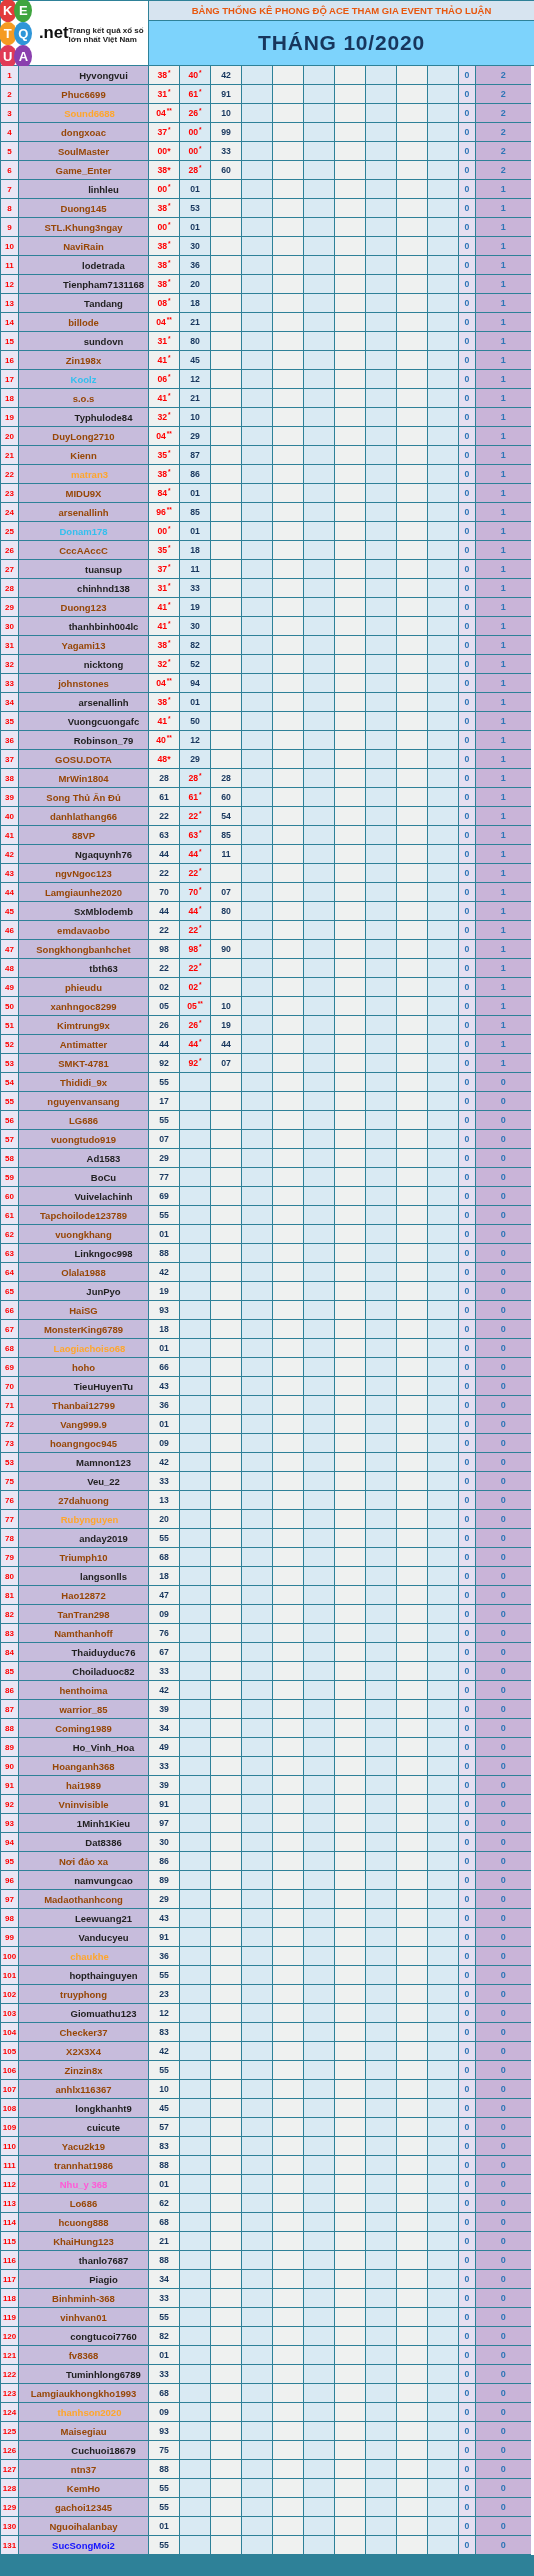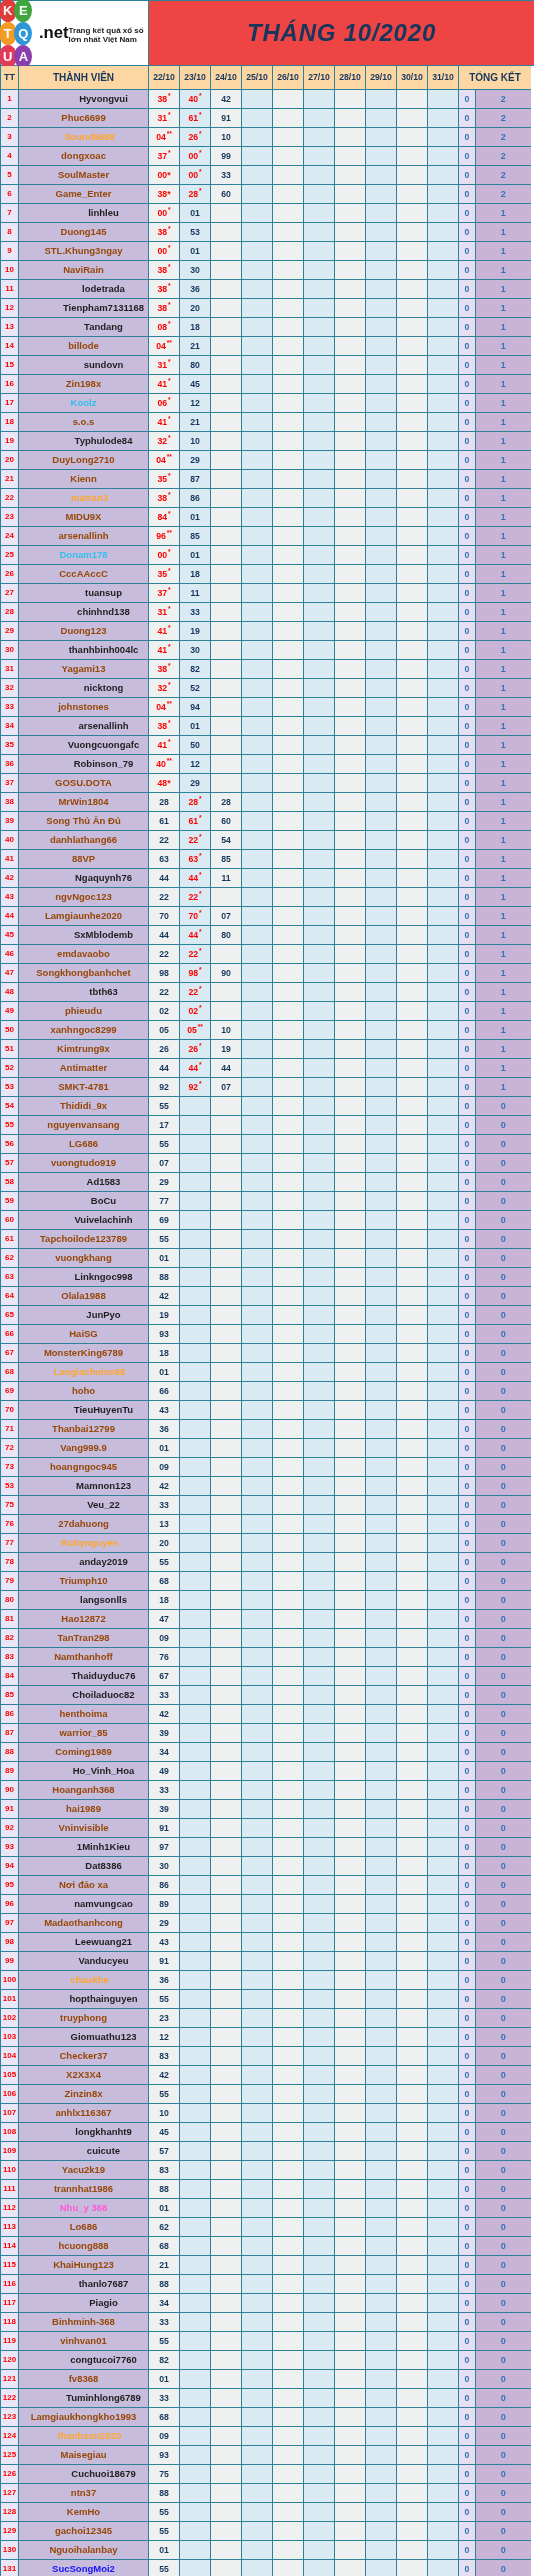--- a/index.html
+++ b/index.html
@@ -6,21 +6,21 @@
   body{font-family:"Liberation Sans", sans-serif; width:535px;}
   .sheet{width:535px;box-sizing:border-box;border:1.5px solid #2e8198;background:#fff;}
   .toprow{display:flex;height:65px;}
   .logo-cell{width:148px;box-sizing:border-box;background:#ffffff;border-right:1.5px solid #2e8198;border-bottom:0.8px solid #2e8198;display:flex;flex-direction:row;align-items:center;justify-content:center;}
   .logo-line{display:flex;align-items:center;}
   .logo-letter{display:inline-flex;width:18px;height:23px;border-radius:50%;align-items:center;justify-content:center;color:#fff;font-weight:bold;font-size:13px;margin-left:-2.3px;}
   .logo-suffix{color:#111;font-weight:bold;font-size:16.7px;margin-left:0;}
   .tagline{font-size:8px;color:#222;margin-top:3px;font-weight:bold;}
   .rightcol{flex:1;display:flex;flex-direction:column;}
   .banner{height:20px;box-sizing:border-box;background:#d7e4f0;border-bottom:1.5px solid #2e8198;color:#e8570e;font-weight:bold;font-size:9.5px;display:flex;align-items:center;justify-content:center;}
-  .titlebar{flex:1;background:#ef4444;color:#17365d;font-weight:bold;font-size:24px;display:flex;align-items:center;justify-content:center;border-bottom:0.8px solid #2e8198;letter-spacing:0.8px;font-style:italic;}
+  .titlebar{flex:1;background:#7dd3fc;color:#17365d;font-weight:bold;font-size:21px;display:flex;align-items:center;justify-content:center;border-bottom:0.8px solid #2e8198;letter-spacing:0.8px;}
   .hrow{display:flex;height:23.5px;}
   .cell{box-sizing:border-box;border-right:0.8px solid #2e8198;border-bottom:0.8px solid #2e8198;display:flex;align-items:center;justify-content:center;}
   .hcell{background:#fcd7a4;color:#17365d;font-weight:bold;font-size:9px;}
   .h-tt{width:18px;border-right:1.5px solid #2e8198;border-bottom:1.5px solid #2e8198;}
   .h-name{width:130px;border-right:1.5px solid #2e8198;border-bottom:1.5px solid #2e8198;font-size:10px;}
   .h-date{width:31px;font-size:8.7px;}
   .h-tk{width:72px;font-size:10px;border-right:none;}
   .row{display:flex;height:19px;}
   .c-tt{width:18px;background:#eae6f5;color:#ff0000;font-weight:bold;font-size:8px;border-right:1.5px solid #2e8198;border-bottom:1.5px solid #2e8198;}
   .c-name{width:130px;background:#c7bcdc;font-weight:bold;font-size:9.5px;border-right:1.5px solid #2e8198;border-bottom:1.5px solid #2e8198;overflow:hidden;white-space:nowrap;}
@@ -45,40 +45,25 @@
 <div class="sheet">
   <div class="toprow">
     <div class="logo-cell">
       <div class="logo-line">
         <span id="logo-letters"><span class="logo-letter" style="background: rgb(226, 59, 59);">K</span><span class="logo-letter" style="background: rgb(63, 165, 63);">E</span><span class="logo-letter" style="background: rgb(245, 155, 34);">T</span><span class="logo-letter" style="background: rgb(47, 150, 216);">Q</span><span class="logo-letter" style="background: rgb(224, 58, 87);">U</span><span class="logo-letter" style="background: rgb(138, 63, 174);">A</span></span>
           <span class="logo-suffix">.net</span>
       </div>
       <div class="tagline">Trang kết quả xổ số lớn nhất Việt Nam</div>
     </div>
     <div class="rightcol">
+      <div class="banner">BẢNG THỐNG KÊ PHONG ĐỘ ACE THAM GIA EVENT THẢO LUẬN</div>
       <div class="titlebar">THÁNG 10/2020</div>
     </div>
   </div>
 
-  <div class="hrow">
-    <div class="cell hcell h-tt">TT</div>
-    <div class="cell hcell h-name">THÀNH VIÊN</div>
-
-    <div class="cell hcell h-date">22/10</div>
-      <div class="cell hcell h-date">23/10</div>
-      <div class="cell hcell h-date">24/10</div>
-      <div class="cell hcell h-date">25/10</div>
-      <div class="cell hcell h-date">26/10</div>
-      <div class="cell hcell h-date">27/10</div>
-      <div class="cell hcell h-date">28/10</div>
-      <div class="cell hcell h-date">29/10</div>
-      <div class="cell hcell h-date">30/10</div>
-      <div class="cell hcell h-date">31/10</div>
-      <div class="cell hcell h-tk" id="tk-header">TỔNG KẾT</div>
-  </div>
 
   <div id="rows">
       <div class="row">
         <div class="cell c-tt">1</div>
         <div class="cell c-name nc-black">Hyvongvui</div>
         <div class="cell c-d d-w">
           <span class="val-r">38</span>
           <span class="sup">*</span>
         </div>
         <div class="cell c-d d-b">

